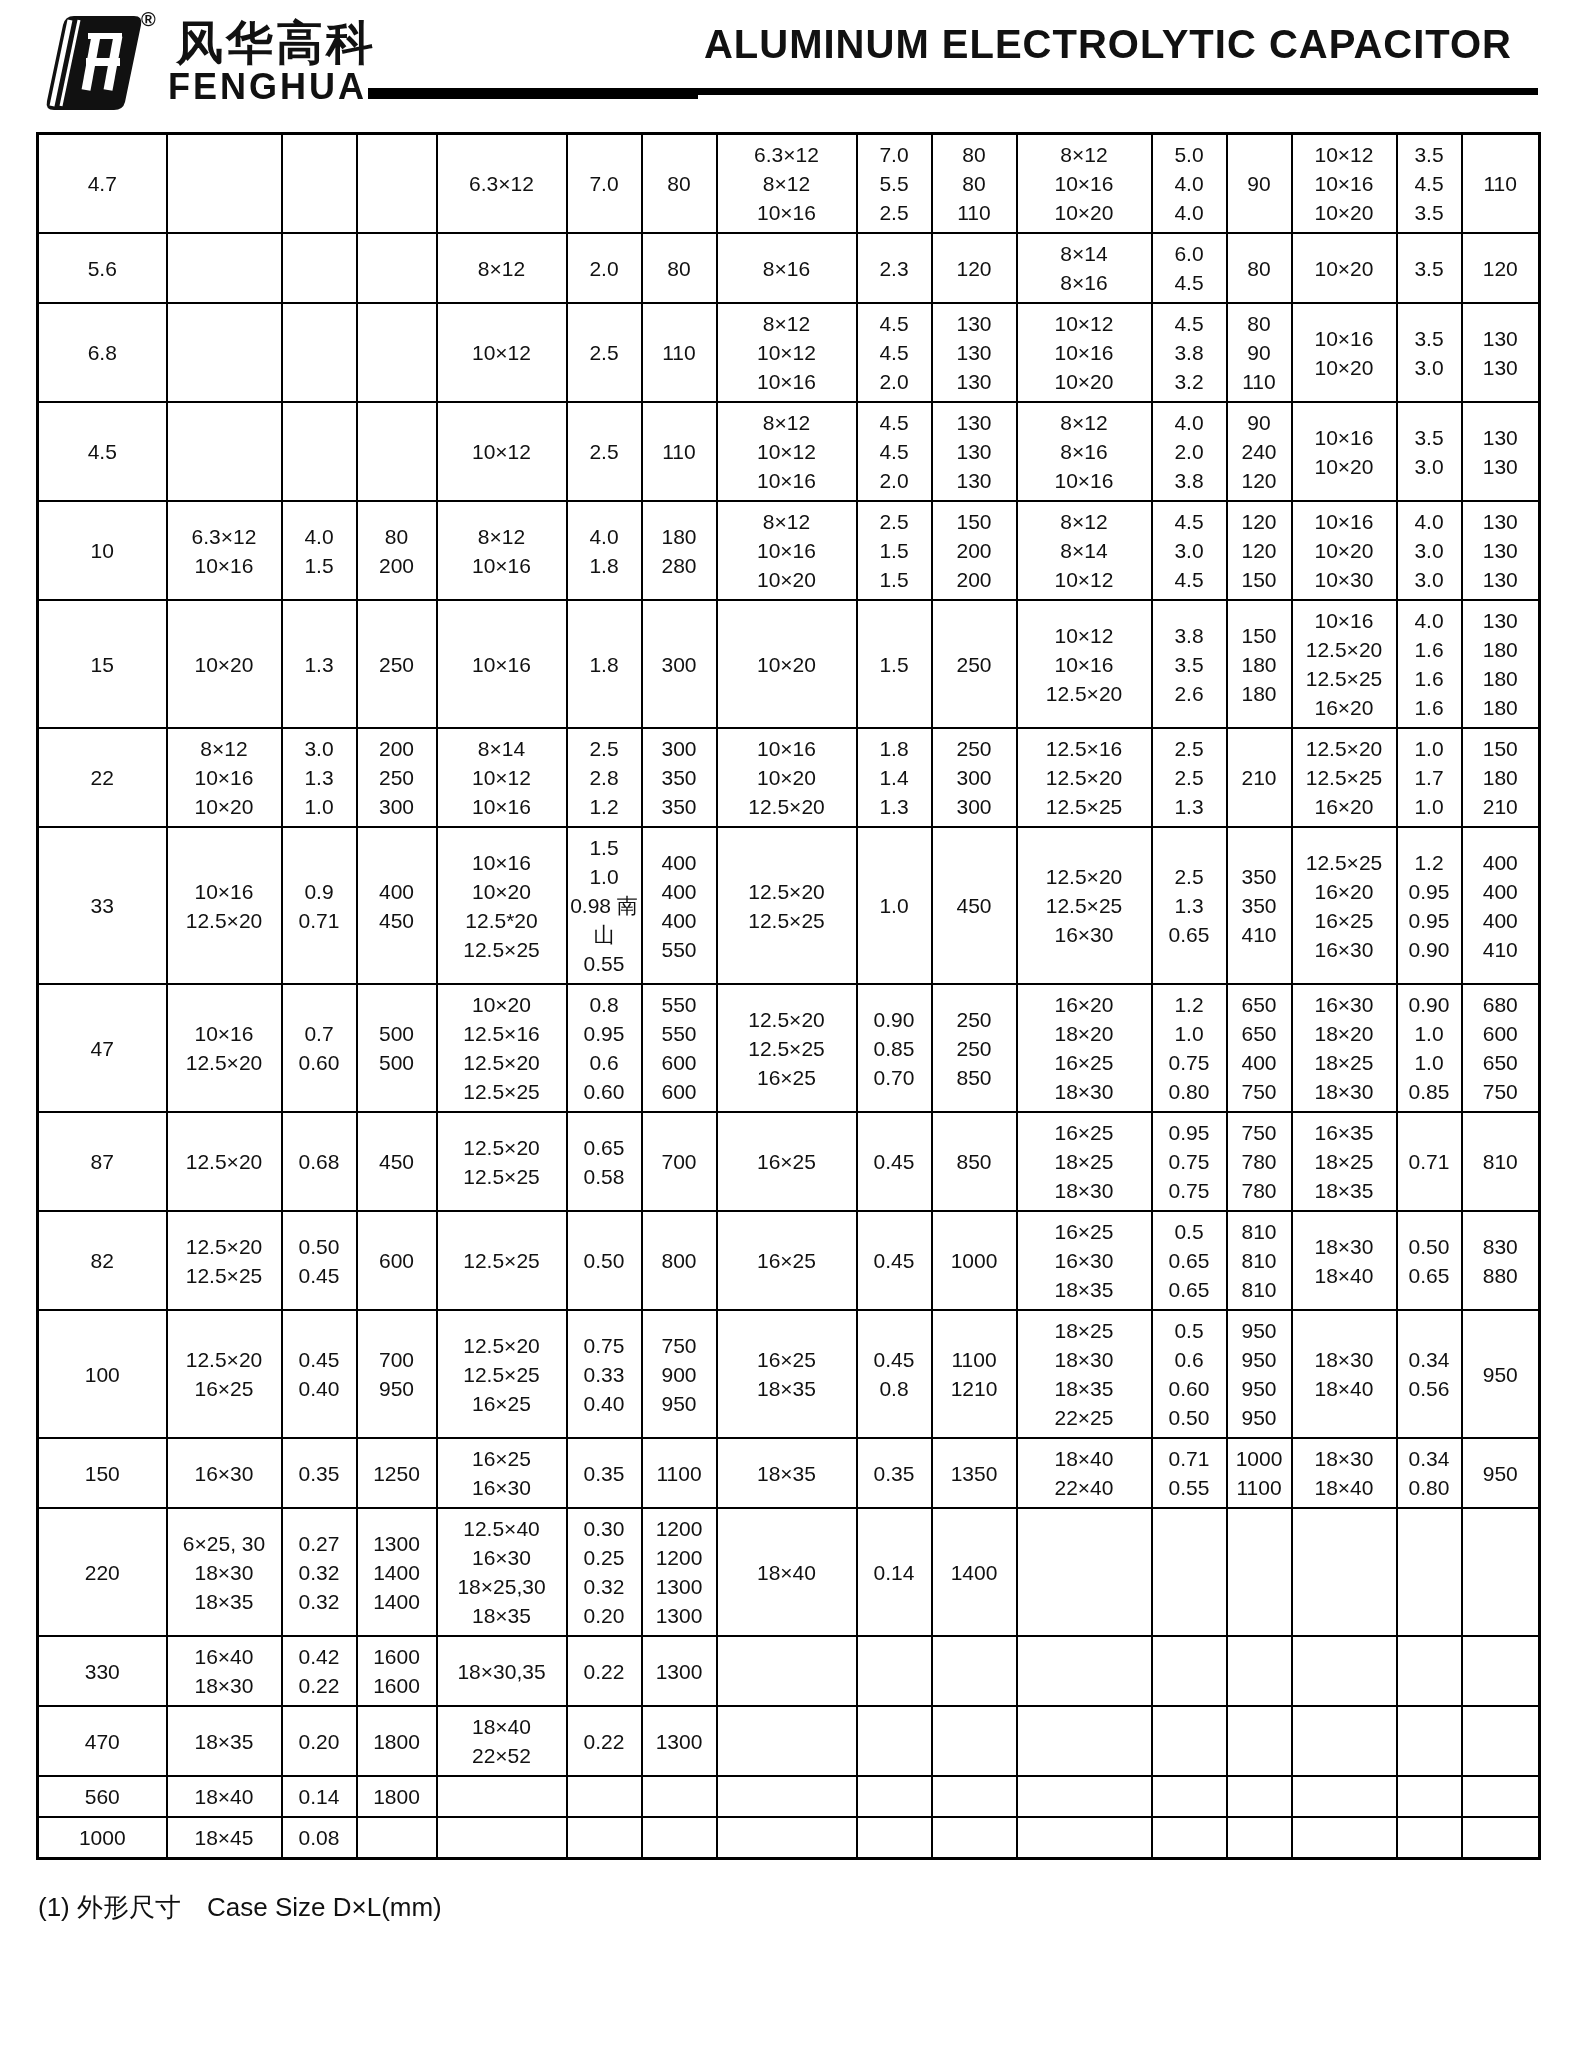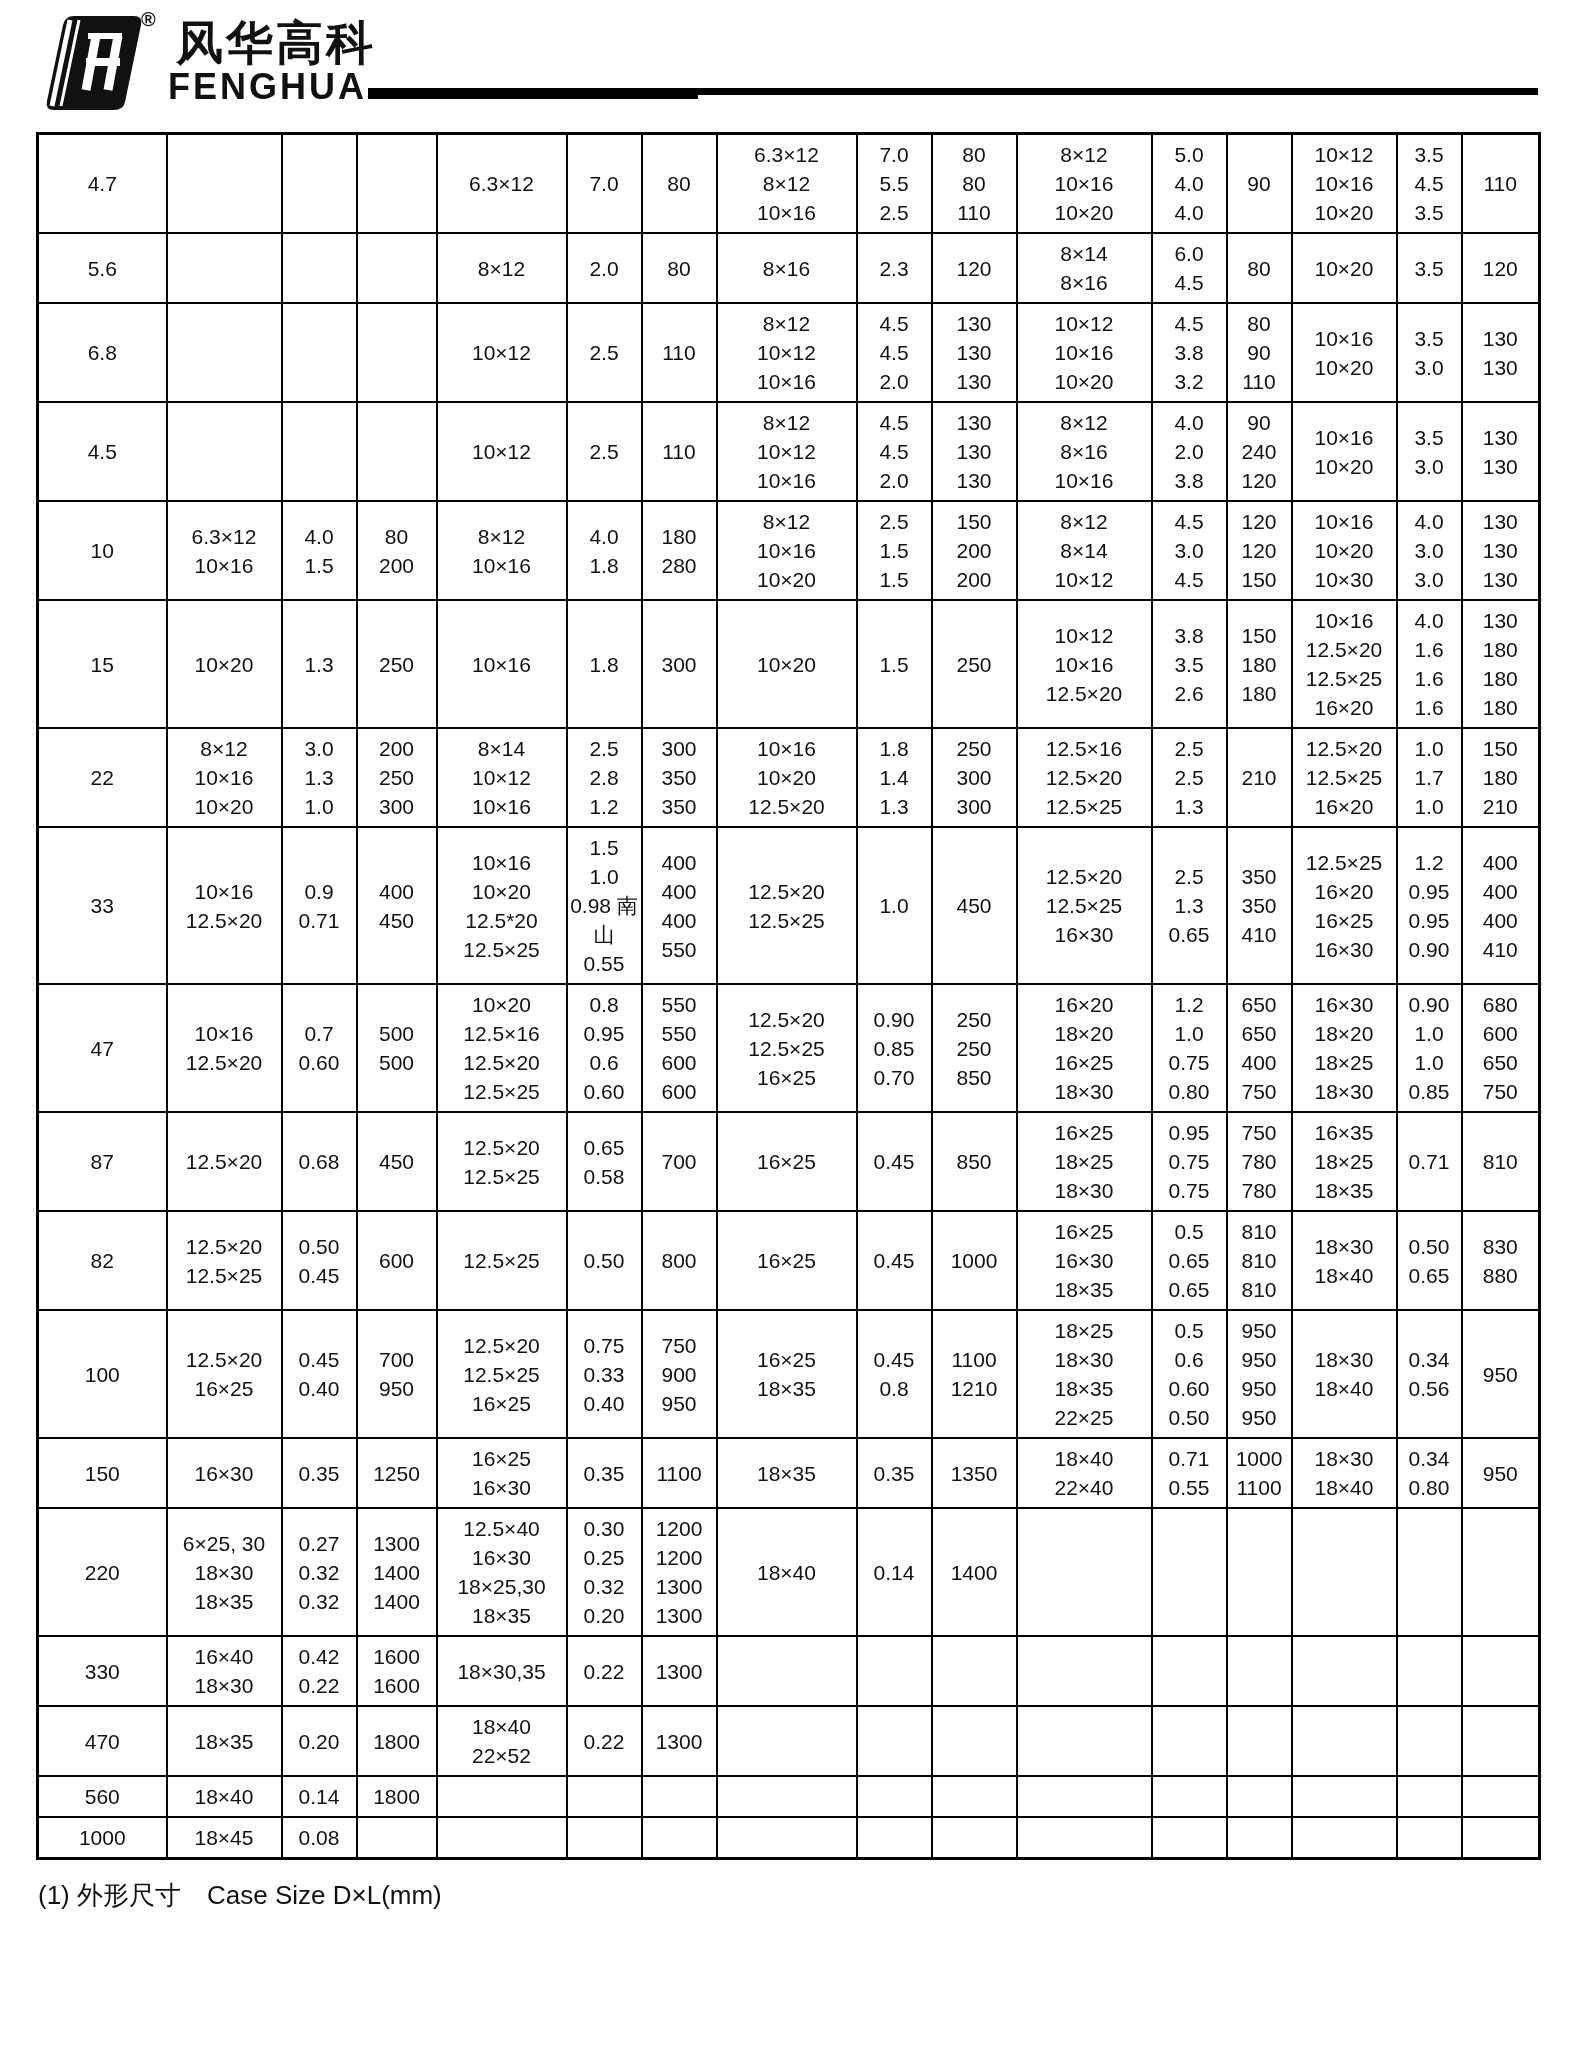--- a/index.html
+++ b/index.html
@@ -25,21 +25,21 @@
     border-collapse:collapse;table-layout:fixed;
     border:3px solid #000;
   }
   table.spec td{
     border:2px solid #000;text-align:center;vertical-align:middle;
     padding:5px 1px;font-size:21px;overflow:hidden;
   }
   .ln{line-height:29px;white-space:nowrap;}
 
   
-  .note{position:absolute;left:38px;font-size:26px;white-space:nowrap;}
+  .note{position:absolute;left:38px;font-size:26px;white-space:nowrap;margin-top:12px;}
   .note1{top:1878px;}
   .note2{top:1948px;}
   .note3{top:2016px;}
 </style>
 </head>
 <body>
 
 <div class="page">
 
   <div class="logo-wrap">
@@ -51,20 +51,21 @@
         <path d="M62 24 L52 78" stroke="#fff" stroke-width="9" fill="none"></path>
         <path d="M84 24 L74 78" stroke="#fff" stroke-width="9" fill="none"></path>
         <path d="M52 50 L86 50" stroke="#fff" stroke-width="8" fill="none"></path>
         <path d="M54 24 L88 24" stroke="#fff" stroke-width="6" fill="none"></path>
       </g>
     </svg>
   </div>
   <div class="reg-mark">®</div>
   <div class="brand-cn">风华高科</div>
   <div class="brand-en">FENGHUA</div>
+  <div class="doc-title">ALUMINUM ELECTROLYTIC CAPACITOR</div>
   <div class="rule-main"></div>
   <div class="rule-thick"></div>
 
   <table class="spec">
     <colgroup>
         <col style="width: 129px;">
         <col style="width: 115px;">
         <col style="width: 75px;">
         <col style="width: 80px;">
         <col style="width: 130px;">

